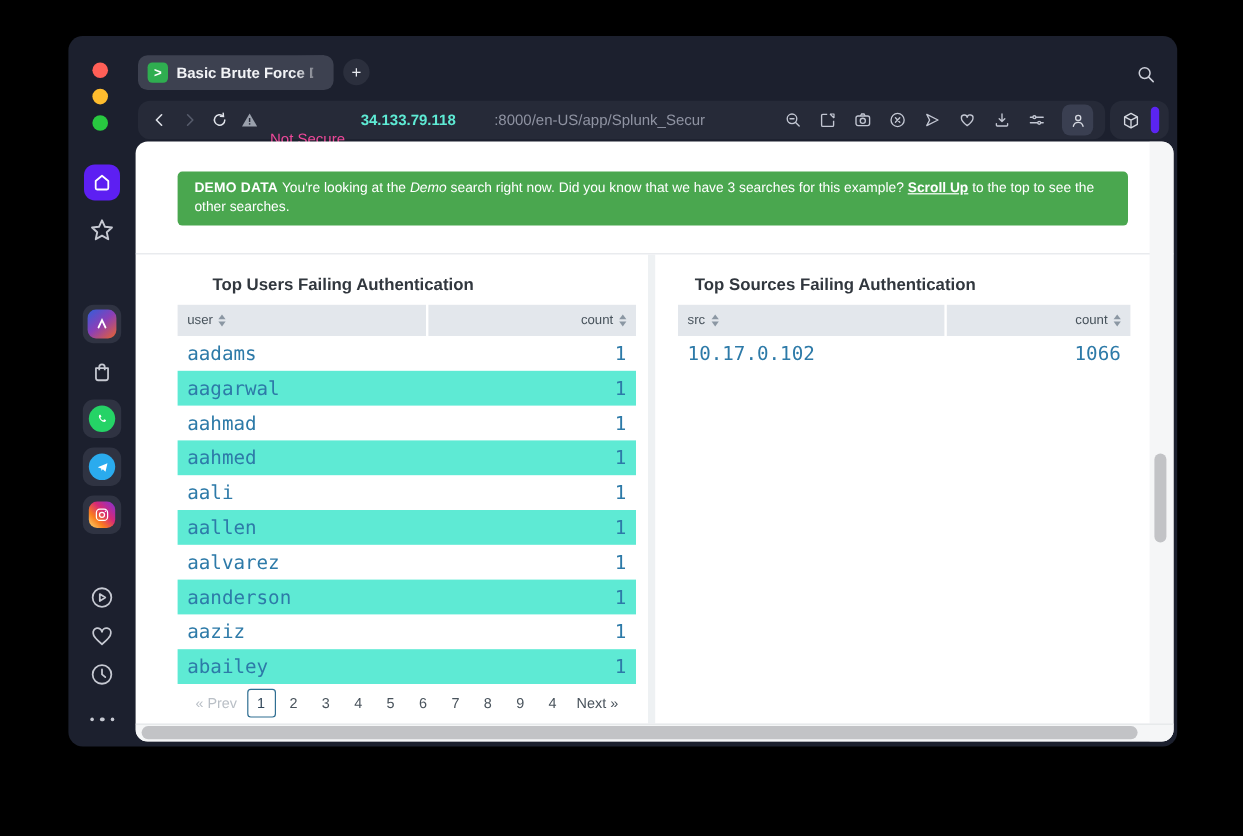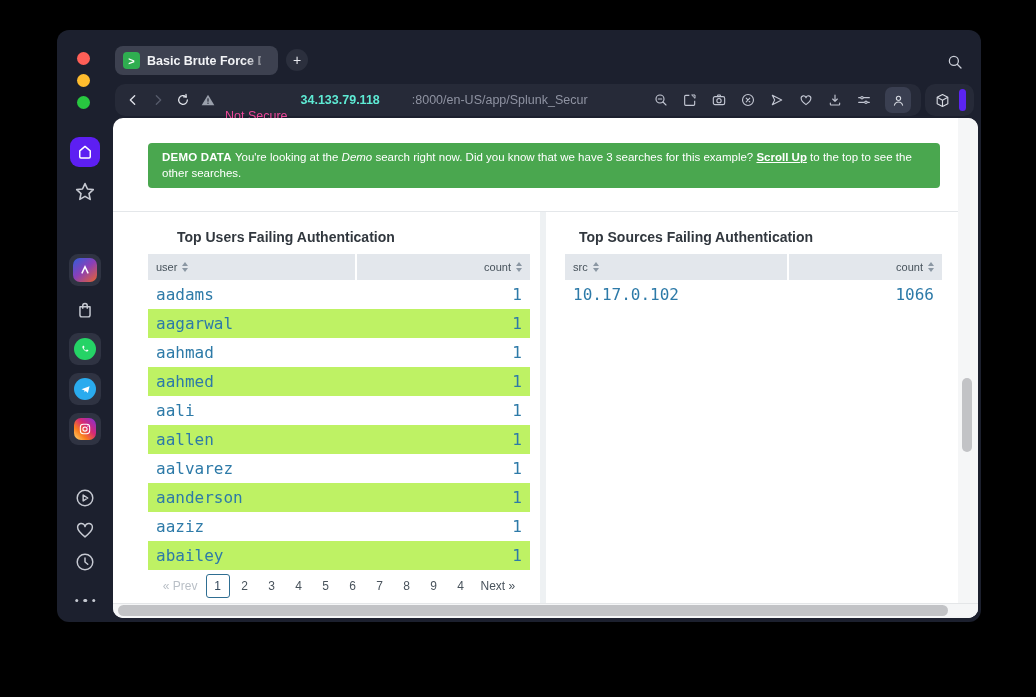--- a/index.html
+++ b/index.html
@@ -59,21 +59,21 @@
   .tbl-head{display:flex;gap:2px;}
   .th{height:26px;background:#e3e7ec;display:flex;align-items:center;gap:5px;padding:0 8px;box-sizing:border-box;
       font-size:11px;color:#47525b;}
   .tbl-left .th.col-a{width:207px;} .tbl-left .th.col-b{width:173px;justify-content:flex-end;}
   .tbl-right .th.col-a{width:222px;} .tbl-right .th.col-b{width:153px;justify-content:flex-end;}
   .sort{display:inline-flex;flex-direction:column;align-items:center;}
   .sort i{display:block;width:0;height:0;border-left:3.5px solid transparent;border-right:3.5px solid transparent;}
   .sort .s-up{border-bottom:4px solid #8b97a3;margin-bottom:2px;}
   .sort .s-dn{border-top:4px solid #8b97a3;}
   .tr{display:flex;height:29px;align-items:center;padding:0 8px;box-sizing:border-box;}
-  .tr.alt{background:#bef264;}
+  .tr.alt{background:#5eead4;}
   .td{font-family:"DejaVu Sans Mono",monospace;font-size:16px;color:#2d7aa8;}
   .td-a{flex:1;text-align:left;cursor:pointer;}
   .td-b{text-align:right;cursor:pointer;}
   .pagination{position:absolute;left:35px;top:455px;width:382px;height:26px;display:flex;align-items:center;justify-content:center;gap:3px;font-size:12px;}
   .pg-item{min-width:24px;height:24px;display:flex;align-items:center;justify-content:center;color:#49535c;cursor:pointer;box-sizing:border-box;}
   .pg-prev{color:#b9bfc6;padding:0 5px;} .pg-next{color:#49535c;padding:0 5px;}
   .pg-item.current{border:1px solid #2f6e92;border-radius:3px;color:#33485a;}
   .v-track{position:absolute;left:845px;top:0;width:20px;height:500px;background:#f5f6f7;}
   .v-thumb{position:absolute;left:849px;top:260px;width:10px;height:74px;border-radius:5px;background:#c2c3c6;}
   .h-track{position:absolute;left:0;top:485px;width:865px;height:15px;background:#f5f6f7;border-top:1px solid #e4e6e8;box-sizing:border-box;}

